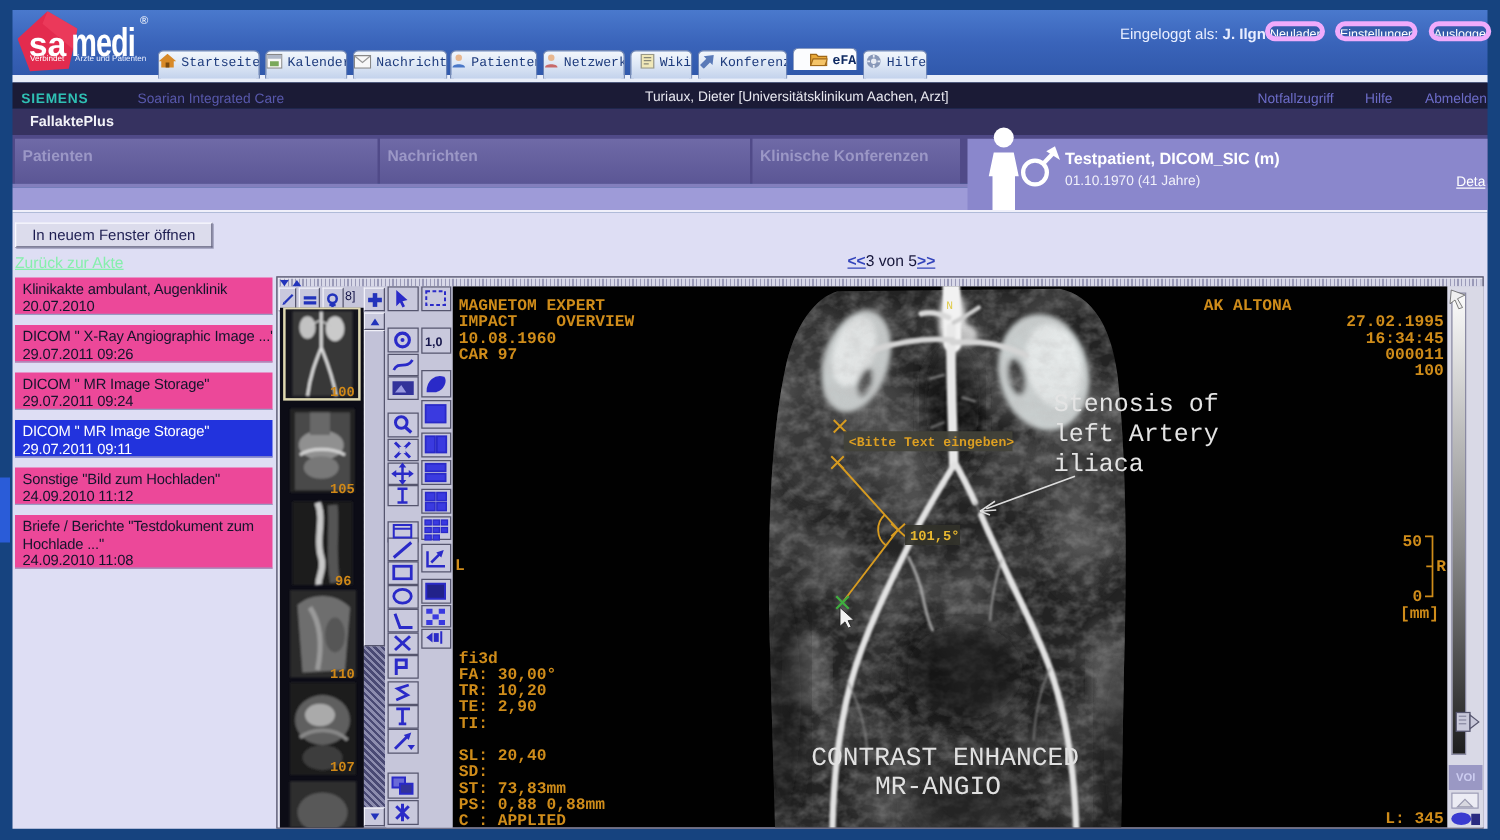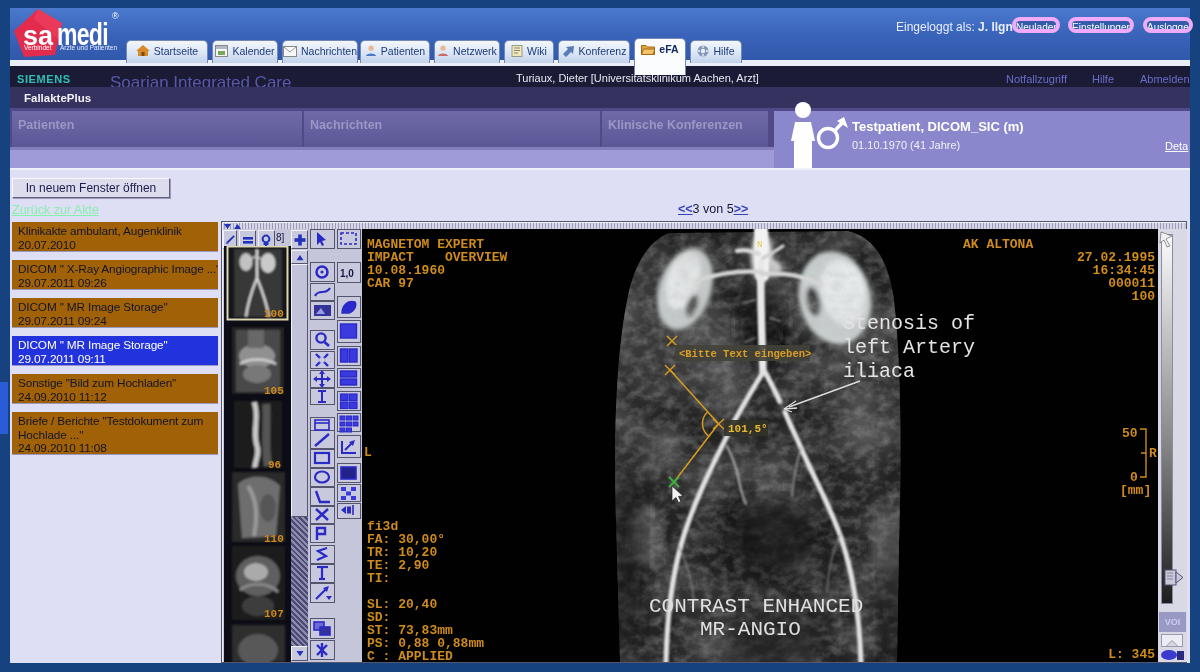--- a/index.html
+++ b/index.html
@@ -18,27 +18,27 @@
 #aerzte { left:60px; top:44px; color:#e8eeff; font-size:6.5px; }
 #verbindet { left:24px; top:44px; color:#fff; font-size:6.5px; }
 
 #logintxt { left:896px; top:20px; color:#e8eeff; font-size:12px;text-align:center; }
 .topbtn { top:17px; height:16px; border-radius:8px; background:#355cab;
   border:4px solid #f0abfc; color:#fff; font-size:10px; text-align:center; line-height:14px;
   white-space:nowrap; overflow:hidden; }
 
 .tab { top:40px; height:23px; background:linear-gradient(#f3f7fc,#dde7f5 50%,#c3d2ec);
   border:1px solid #7388b4; border-bottom:none; border-radius:5px 5px 0 0;
-  color:#1c3a7c; font-size:10.5px; line-height:21px; text-align:center; white-space:nowrap; overflow:hidden; }
+  color:#1c3a7c; font-size:10.5px; line-height:21px; text-align:right; white-space:nowrap; overflow:hidden;font-family:Liberation Mono, monospace; }
 .tab .ic { display:inline-block; vertical-align:-2px; margin-right:4px; }
-.tabactive { background:#fbfcfe; font-weight:bold; color:#0f2a62; height:37px; top:38px; z-index:3; }
+.tabactive { background:#fbfcfe; font-weight:bold; color:#0f2a62; height:18px; top:38px; z-index:3; }
 
 #siemensbar { left:10px; top:66px; width:1180px; height:21px; background:#1b1b36; }
 #siemenstxt { left:17px; top:73px; color:#2fc0b4; font-weight:bold; font-size:11px; letter-spacing:0.6px; }
-#soarian { left:110px; top:73px; color:#5858ac; font-size:17px; }
+#soarian { left:110px; top:73px; color:#5858ac; font-size:11px; }
 #turiaux { left:516px; top:72px; color:#e8e8f0; font-size:11px; }
 #notfall { left:1006px; top:73px; color:#6c6cc8; font-size:11px; }
 #hilfe2 { left:1092px; top:73px; color:#6c6cc8; font-size:11px; }
 #abmelden { left:1140px; top:73px; color:#6c6cc8; font-size:11px;text-align:right; }
 
 #fallaktebar { left:10px; top:87px; width:1180px; height:21px; background:#363260; }
 #fallaktetxt { left:11px; top:92px; color:#f2f2f8; font-size:11.5px; font-weight:bold;padding-left:13px; }
 
 #segbar { left:10px; top:108px; width:1180px; height:39px; background:#504a88; }
 .seg { top:111px; height:36px; background:linear-gradient(#6f6aa7,#5b5695); color:#9b97c6;
@@ -55,21 +55,21 @@
 #content { left:10px; top:170px; width:1180px; height:493px; background:#dedef4; }
 #leftblue { left:0px; top:382px; width:8px; height:52px; background:#2a5cd8; }
 #nfbtn { left:12px; top:178px; width:158px; height:20px; background:#dcdcec;
   border-top:1px solid #fafaff; border-left:1px solid #fafaff;
   border-right:1px solid #62627e; border-bottom:1px solid #62627e;
   box-shadow:1px 1px 0 #9a9ab8; color:#1c1c50; font-size:12px; text-align:center; line-height:18px; }
 #zurueck { left:12px; top:203px; color:#86efac; font-size:12.5px; text-decoration:underline; }
 #vonlink { left:678px; top:202px; font-size:12.5px; color:#16163a; }
 #vonlink .lk { color:#3344bb; text-decoration:underline; font-weight:bold; }
 
-.li { left:12px; width:206px; background:#a16207; color:#14142c;
+.li { left:12px; width:206px; background:#ec4899; color:#14142c;
   line-height:13.5px; padding:3px 0 3px 6px; border-bottom:1px solid #9a99c2; }
 .lisel { background:#2233dd; color:#fff; }
 .li { white-space:nowrap; overflow:hidden; font-size:11.8px; letter-spacing:-0.15px; }
 
 #viewer { left:221px; top:221px; width:966px; height:442px; background:#c6c6da;
   border:1px solid #55556e; box-shadow:inset 1px 1px 0 #f0f0f8; }
 #vhatch { left:224px; top:223px; width:960px; height:6px;
   background:repeating-linear-gradient(90deg,#9a9ab8 0,#9a9ab8 1px,#d8d8e8 1px,#d8d8e8 3px); }
 .vbtn { background:#c9c9dd; border-top:1px solid #f2f2fa; border-left:1px solid #f2f2fa;
   border-right:1px solid #55556e; border-bottom:1px solid #55556e;

